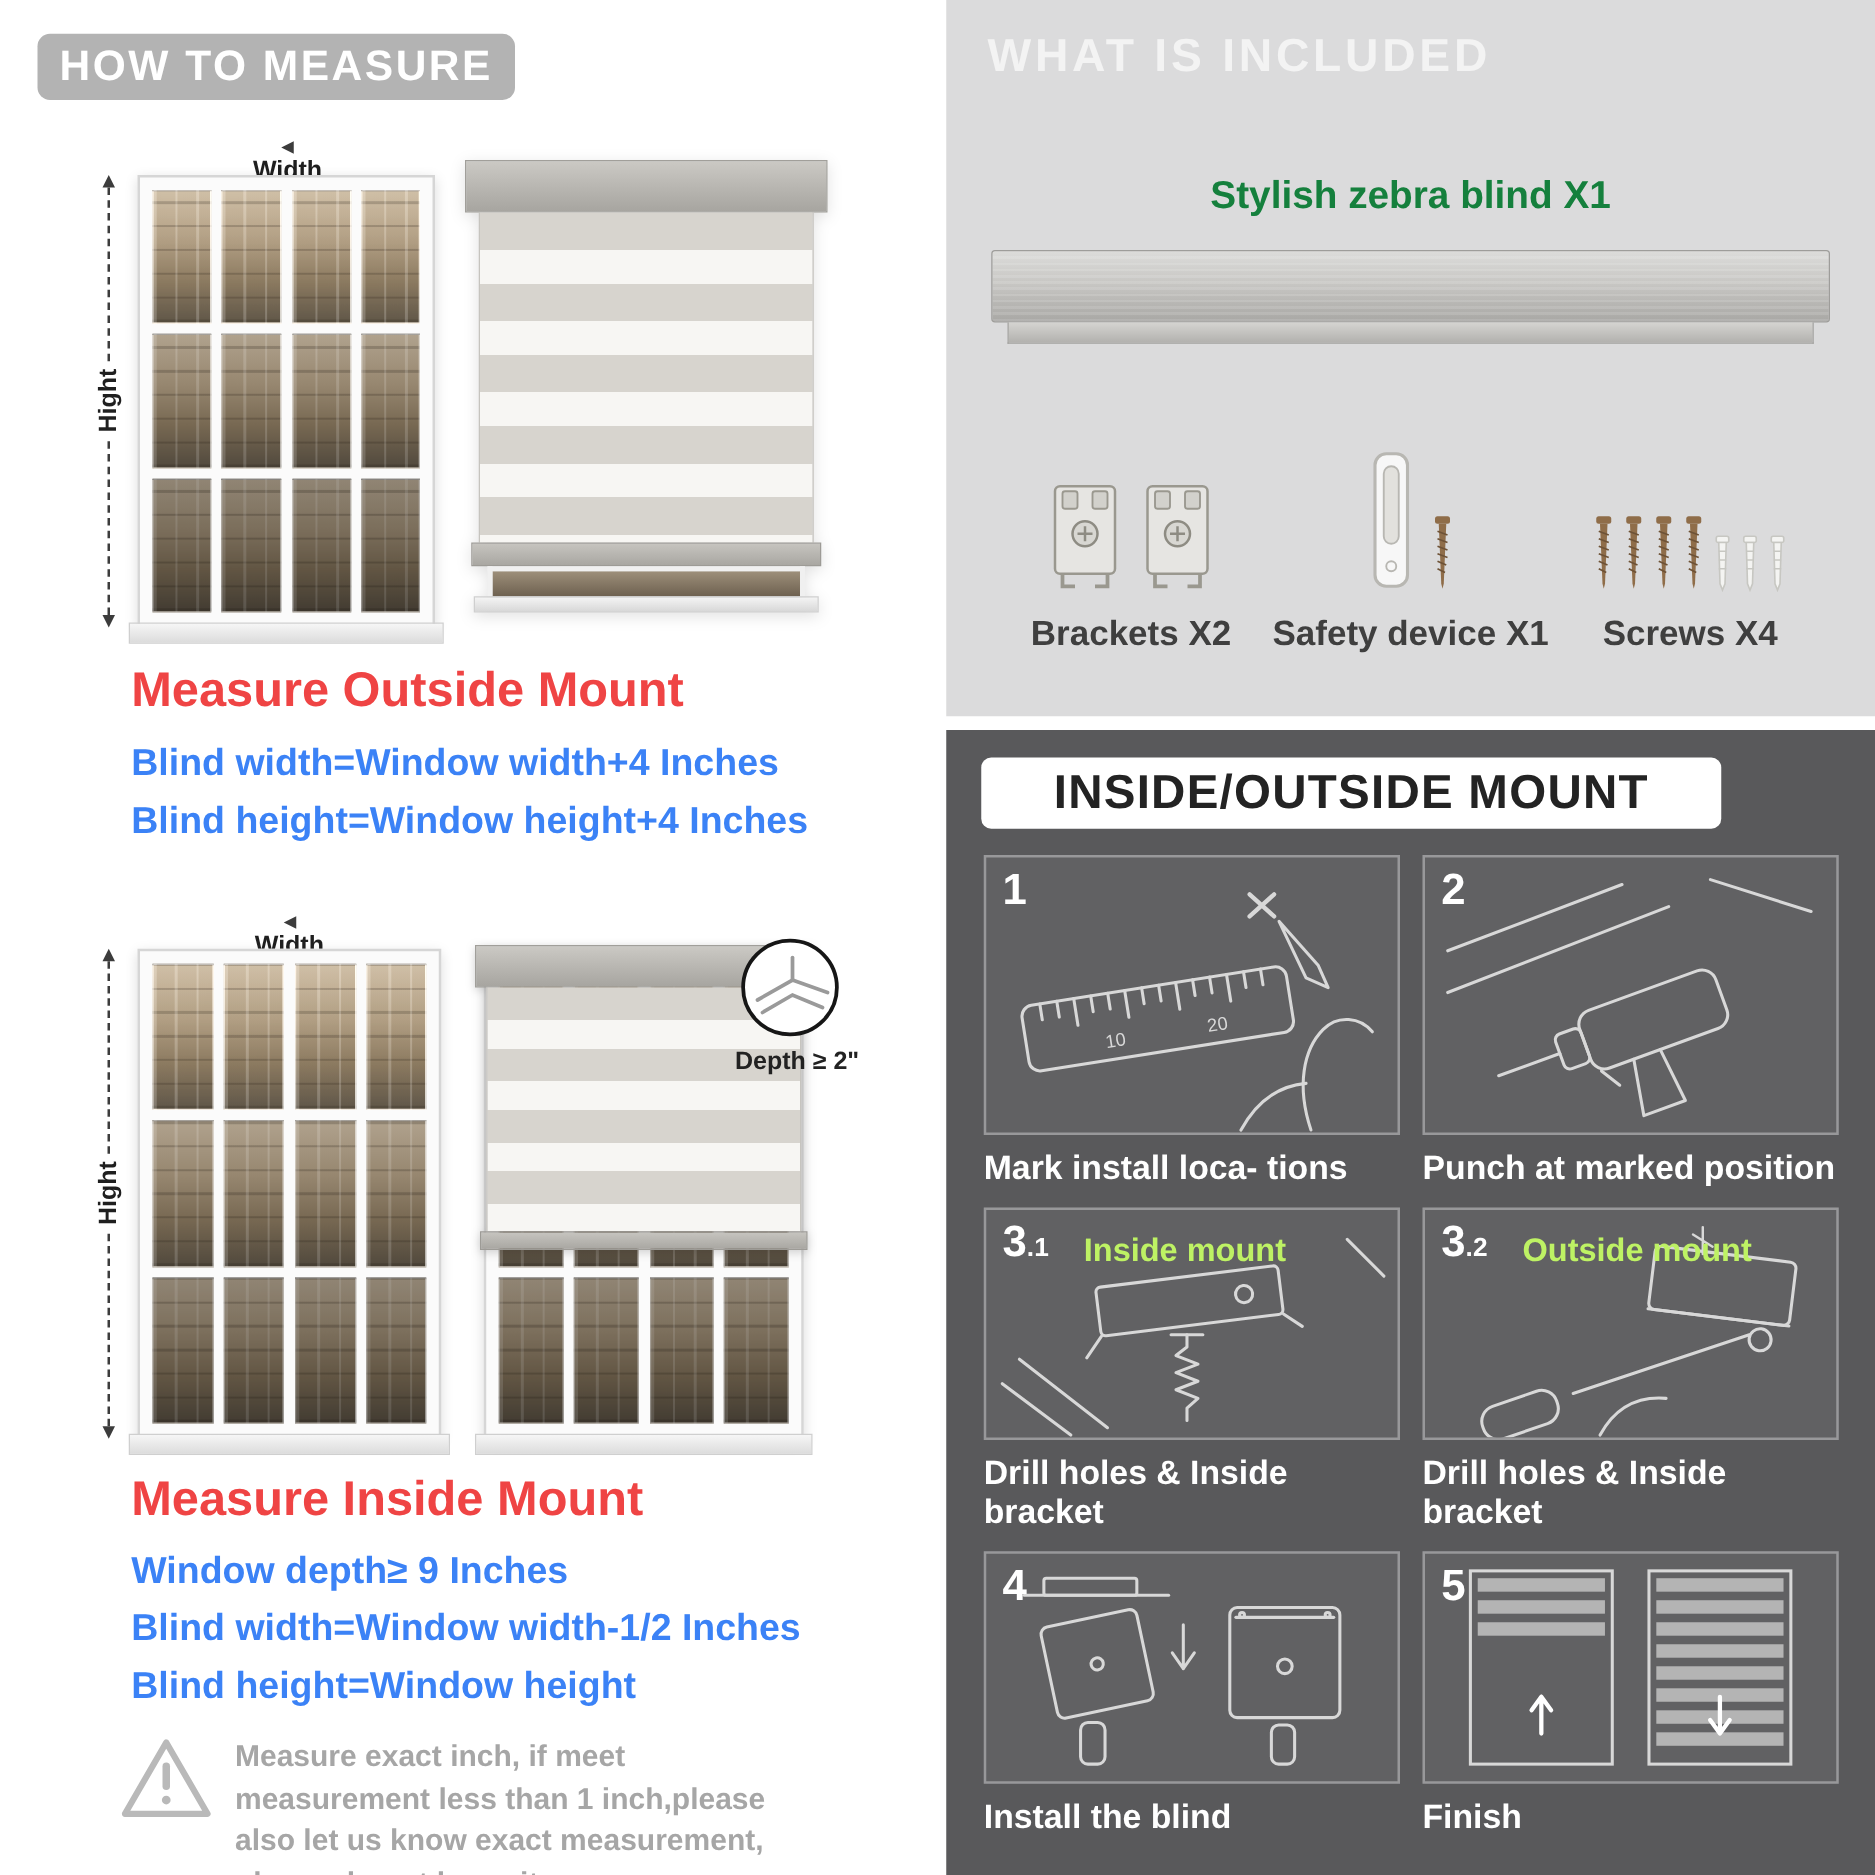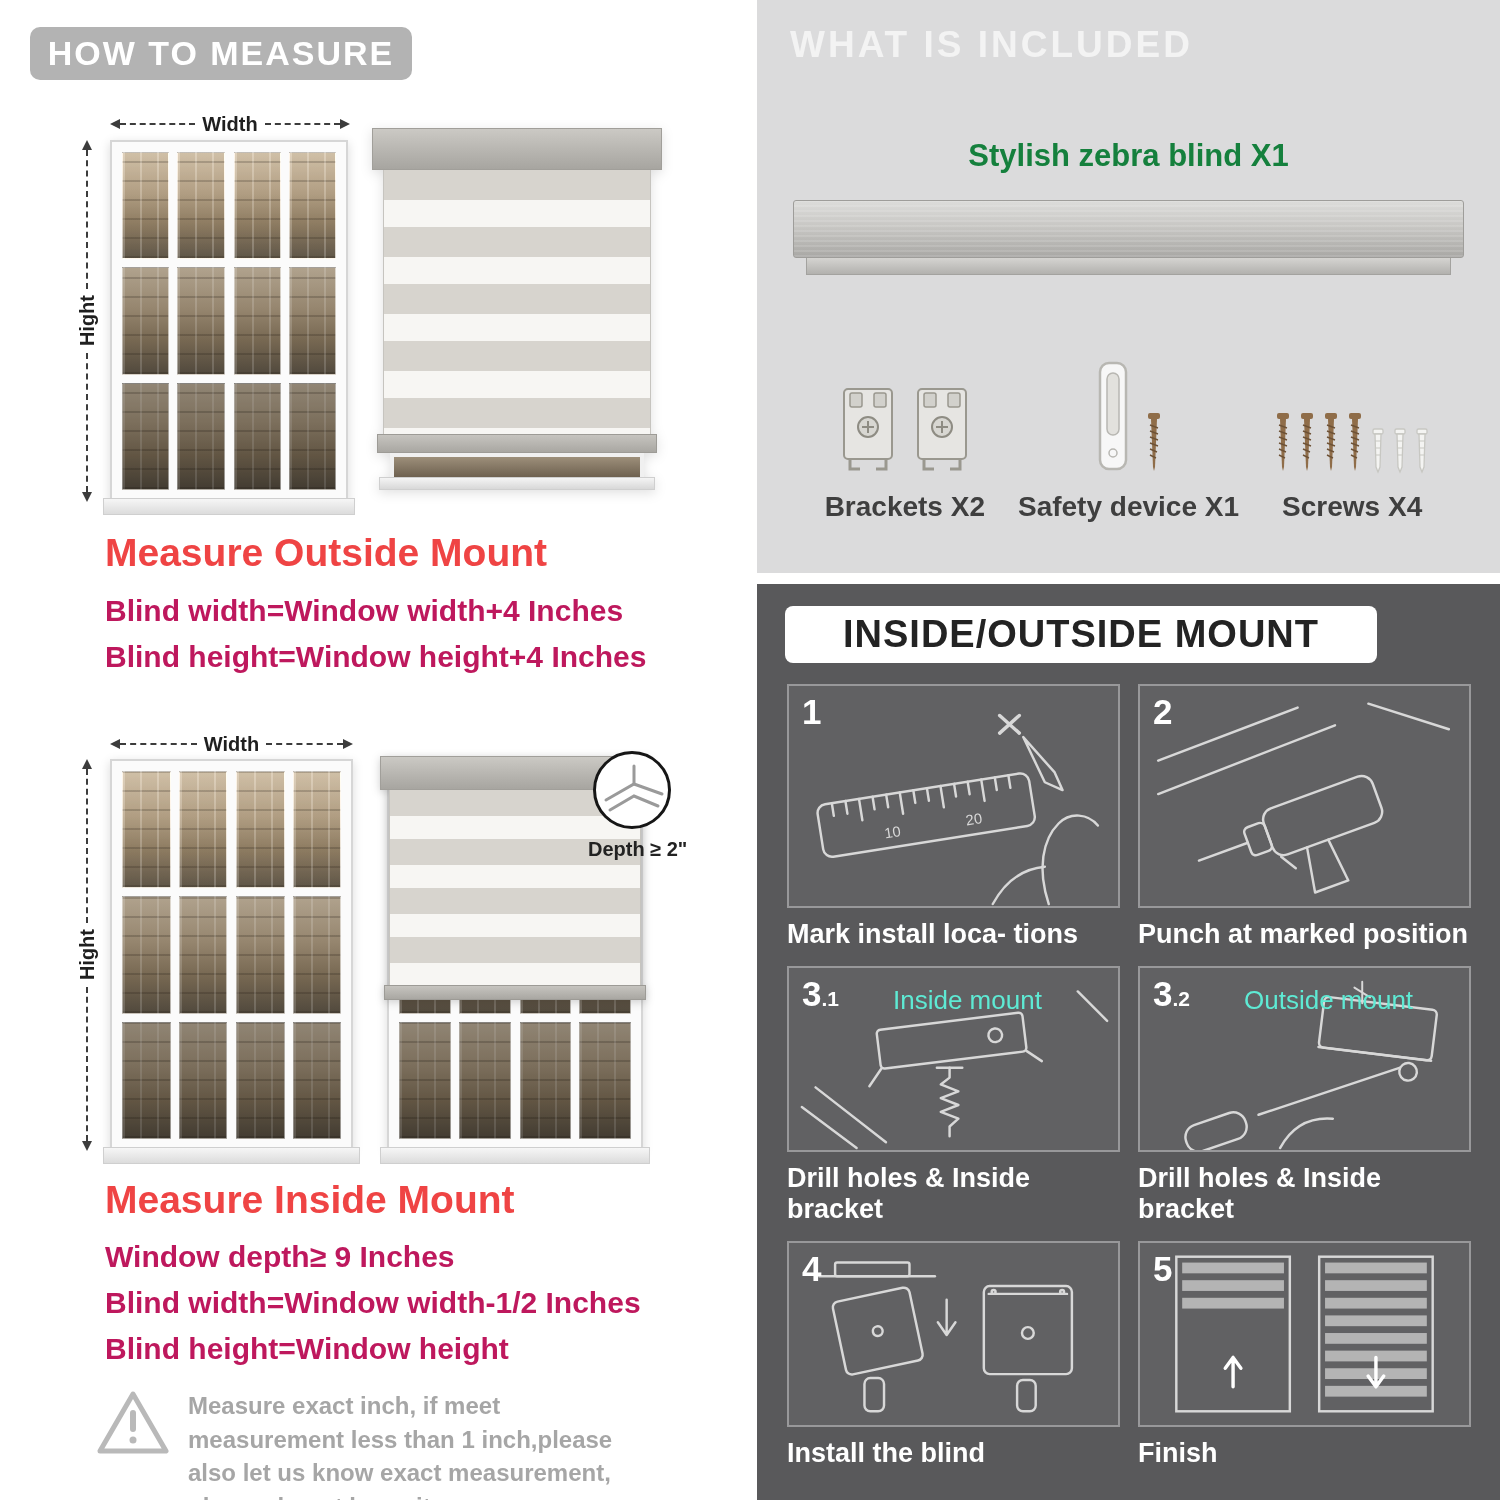--- a/index.html
+++ b/index.html
@@ -4,23 +4,23 @@
 <style>
   *{margin:0;padding:0;box-sizing:border-box;}
   html,body{width:1500px;height:1500px;}
   body{font-family:"Liberation Sans",sans-serif;background:#fff;}
   .page{position:relative;width:1500px;height:1500px;overflow:hidden;background:#fff;}
 
   
   .badge-gray{position:absolute;left:30px;top:27px;width:382px;height:53px;background:#b3b3b3;border-radius:10px;
     color:#fff;font-size:34px;font-weight:700;letter-spacing:2px;display:flex;align-items:center;justify-content:center;text-align:right;}
   .h-title{position:absolute;font-size:39px;font-weight:700;color:#ef4444;}
-  .h-line{position:absolute;font-size:30px;font-weight:700;color:#be185d;}
-
-  .arrow-h{position:absolute;display:flex;align-items:center;height:22px;}
+  .h-line{position:absolute;font-size:30px;font-weight:700;color:#3b82f6;}
+
+  .arrow-h{position:absolute;display:flex;align-items:center;height:22px;flex-direction:column;}
   .arrow-v{position:absolute;display:flex;flex-direction:column;align-items:center;width:22px;}
   .dash-h{flex:1;height:0;border-top:2px dashed #3c3c3c;}
   .dash-v{flex:1;width:0;border-left:2px dashed #3c3c3c;}
   .tri{width:0;height:0;display:block;}
   .tri-l{border-top:5px solid transparent;border-bottom:5px solid transparent;border-right:10px solid #3c3c3c;}
   .tri-r{border-top:5px solid transparent;border-bottom:5px solid transparent;border-left:10px solid #3c3c3c;}
   .tri-u{border-left:5px solid transparent;border-right:5px solid transparent;border-bottom:10px solid #3c3c3c;}
   .tri-d{border-left:5px solid transparent;border-right:5px solid transparent;border-top:10px solid #3c3c3c;}
   .arrow-label{font-size:20px;font-weight:700;color:#1f1f1f;padding:0 7px;white-space:nowrap;}
   .arrow-label-v{font-size:20px;font-weight:700;color:#1f1f1f;writing-mode:vertical-rl;transform:rotate(180deg);padding:6px 0;}
@@ -75,21 +75,21 @@
   
   .mount-panel{position:absolute;left:757px;top:584px;width:743px;height:916px;background:#59595b;}
   .mount-header{position:absolute;left:28px;top:22px;width:592px;height:57px;background:#fff;border-radius:8px;
     display:flex;align-items:center;justify-content:center;font-size:38px;font-weight:700;color:#232323;letter-spacing:1px;}
   .steps-grid{position:absolute;left:30px;top:100px;width:684px;display:grid;grid-template-columns:1fr 1fr;column-gap:18px;row-gap:16px;}
   .step-panel{position:relative;background:#616163;border:2px solid #98989a;overflow:hidden;}
   .step.row1 .step-panel{height:224px;}
   .step.row2 .step-panel,.step.row3 .step-panel{height:186px;}
   .step-num{position:absolute;top:8px;left:13px;color:#fff;font-weight:700;font-size:35px;z-index:2;line-height:1;}
   .step-num .sub{font-size:21px;}
-  .step-inner-label{position:absolute;top:17px;left:78px;color:#5eead4;font-weight:400;font-size:26px;z-index:2;margin-left:26px;}
+  .step-inner-label{position:absolute;top:17px;left:78px;color:#bef264;font-weight:700;font-size:26px;z-index:2;}
   .step-caption{margin-top:11px;color:#fff;font-weight:700;font-size:27px;}
   .step-art{position:absolute;inset:0;width:100%;height:100%;}
 </style>
 </head>
 <body>
 
 <main class="page">
 
   <div class="badge-gray">HOW TO MEASURE</div>
 

